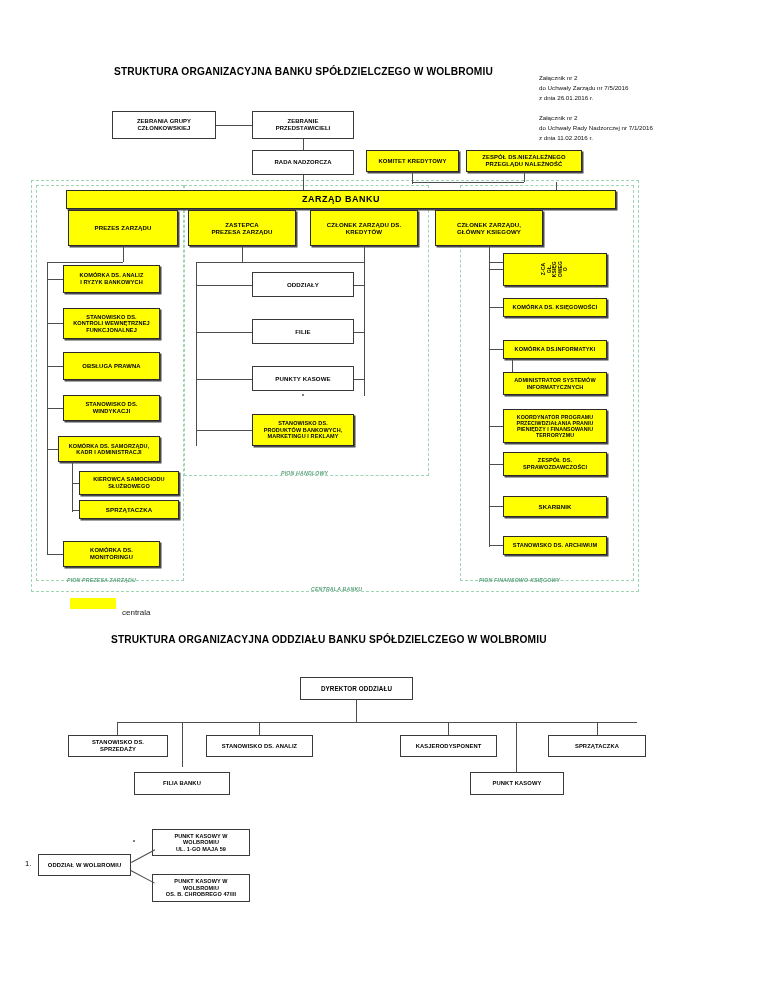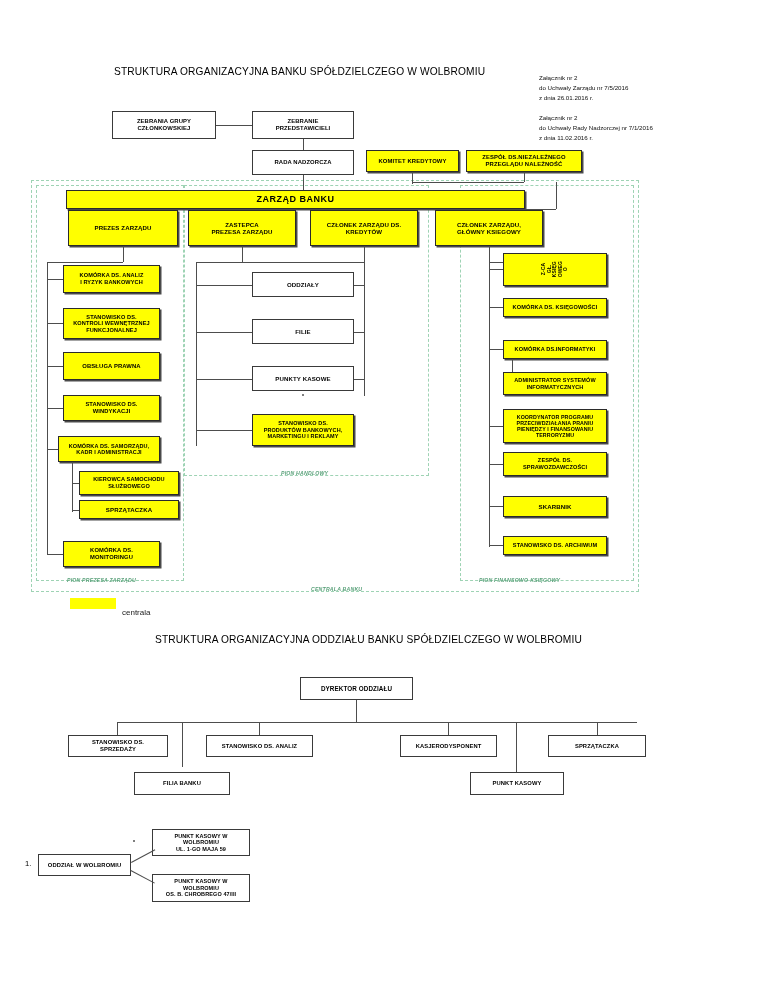--- a/index.html
+++ b/index.html
@@ -34,21 +34,21 @@
   .box.yellow{ background:#ffff00; border:1px solid #2b2b2b; }
   .box.plain{ box-shadow:none; }
   .ln{ position:absolute; background:#4d4d4d; }
   .lnh{ height:1px; }
   .lnv{ width:1px; }
 
   
   .title{
     position:absolute;
     font-size:10.3px;
-    font-weight:normal;
+    font-weight:bold;
     letter-spacing:.15px;
     white-space:nowrap;
   }
   .annot{
     position:absolute;
     font-size:6.2px;
     line-height:1.58;
     font-weight:normal;
     color:#111;
     white-space:pre-line;
@@ -135,21 +135,21 @@
 
   <div class="ln lnh" style="left:216px; top:125px; width:36px;"></div>
   <div class="ln lnv" style="left:303px; top:139px; height:11px;"></div>
   <div class="ln lnv" style="left:303px; top:175px; height:15px;"></div>
   <div class="ln lnv" style="left:412px; top:172px; height:12px;"></div>
   <div class="ln lnv" style="left:524px; top:172px; height:10px;"></div>
   <div class="ln lnh" style="left:412px; top:182px; width:112px;"></div>
   <div class="ln lnv" style="left:556px; top:182px; height:27px;"></div>
   <div class="ln lnh" style="left:457px; top:209px; width:99px;"></div>
 
-  <div class="box yellow" style="left:66px; top:190px; width:459px; height:19px; font-size:9px; letter-spacing:.5px;">ZARZĄD BANKU</div>
+  <div class="box yellow" style="left:66px; top:190px; width:550px; height:19px; font-size:9px; letter-spacing:.5px;">ZARZĄD BANKU</div>
 
   <div class="box yellow" style="left:68px; top:210px; width:110px; height:36px; font-size:6.1px;">PREZES ZARZĄDU</div>
   <div class="box yellow" style="left:188px; top:210px; width:108px; height:36px; font-size:6.1px;">ZASTEPCA<br>PREZESA ZARZĄDU</div>
   <div class="box yellow" style="left:310px; top:210px; width:108px; height:36px; font-size:6.1px;">CZŁONEK ZARZĄDU DS.<br>KREDYTÓW</div>
   <div class="box yellow" style="left:435px; top:210px; width:108px; height:36px; font-size:6.1px;">CZŁONEK ZARZĄDU,<br>GŁÓWNY KSIEGOWY</div>
 
   <div class="ln lnv" style="left:123px; top:246px; height:16px;"></div>
   <div class="ln lnv" style="left:242px; top:246px; height:16px;"></div>
   <div class="ln lnv" style="left:364px; top:246px; height:16px;"></div>
   <div class="ln lnv" style="left:489px; top:246px; height:16px;"></div>
@@ -229,21 +229,21 @@
 
   <div class="box yellow" style="left:503px; top:496px; width:104px; height:21px; font-size:6.1px;">SKARBNIK</div>
   <div class="ln lnh" style="left:489px; top:506px; width:14px;"></div>
 
   <div class="box yellow" style="left:503px; top:536px; width:104px; height:19px; font-size:5.6px;">STANOWISKO DS. ARCHIWUM</div>
   <div class="ln lnh" style="left:489px; top:545px; width:14px;"></div>
 
   <div class="legend-sw" style="left:70px; top:598px; width:46px; height:11px;"></div>
   <div class="legend-tx" style="left:122px; top:598px;margin-top:10px;">centrala</div>
 
-  <div class="title" style="left:111px; top:634px; font-size:10.2px;margin-left:44px;">STRUKTURA ORGANIZACYJNA ODDZIAŁU BANKU SPÓŁDZIELCZEGO W WOLBROMIU</div>
+  <div class="title" style="left:111px; top:634px; font-size:10.2px;">STRUKTURA ORGANIZACYJNA ODDZIAŁU BANKU SPÓŁDZIELCZEGO W WOLBROMIU</div>
 
   <div class="box plain" style="left:300px; top:677px; width:113px; height:23px; font-size:6.3px;">DYREKTOR ODDZIAŁU</div>
 
   <div class="ln lnv" style="left:356px; top:700px; height:22px;"></div>
   <div class="ln lnh" style="left:117px; top:722px; width:520px;"></div>
 
   <div class="ln lnv" style="left:117px; top:722px; height:13px;"></div>
   <div class="ln lnv" style="left:182px; top:722px; height:45px;"></div>
   <div class="ln lnv" style="left:259px; top:722px; height:13px;"></div>
   <div class="ln lnv" style="left:448px; top:722px; height:13px;"></div>

